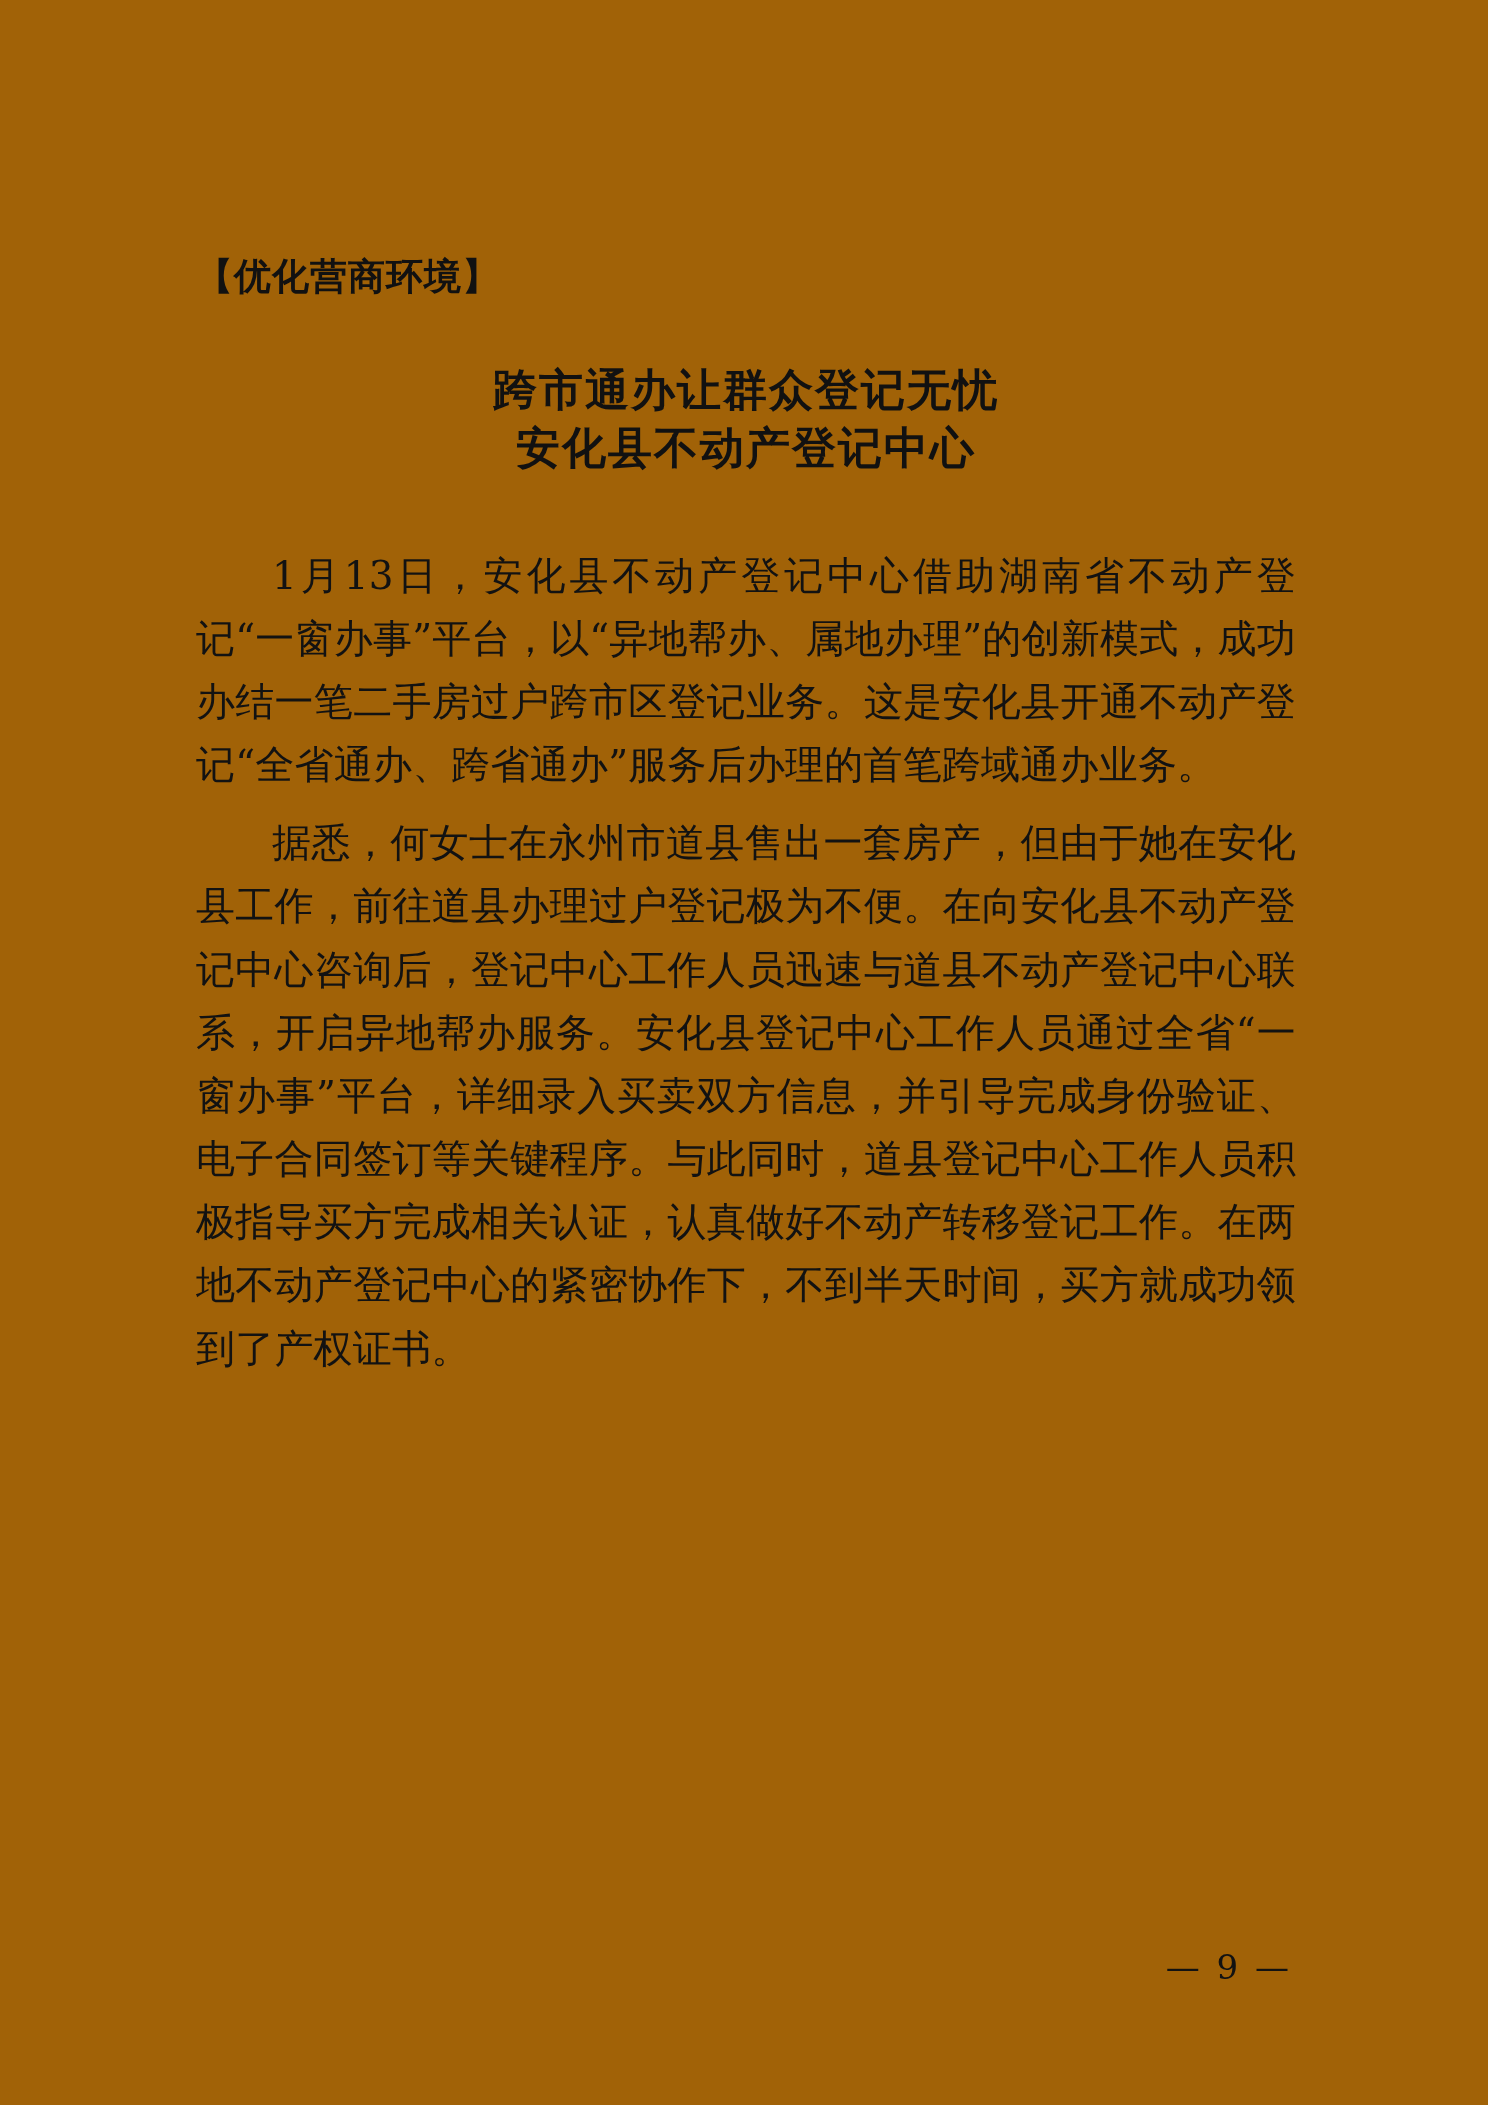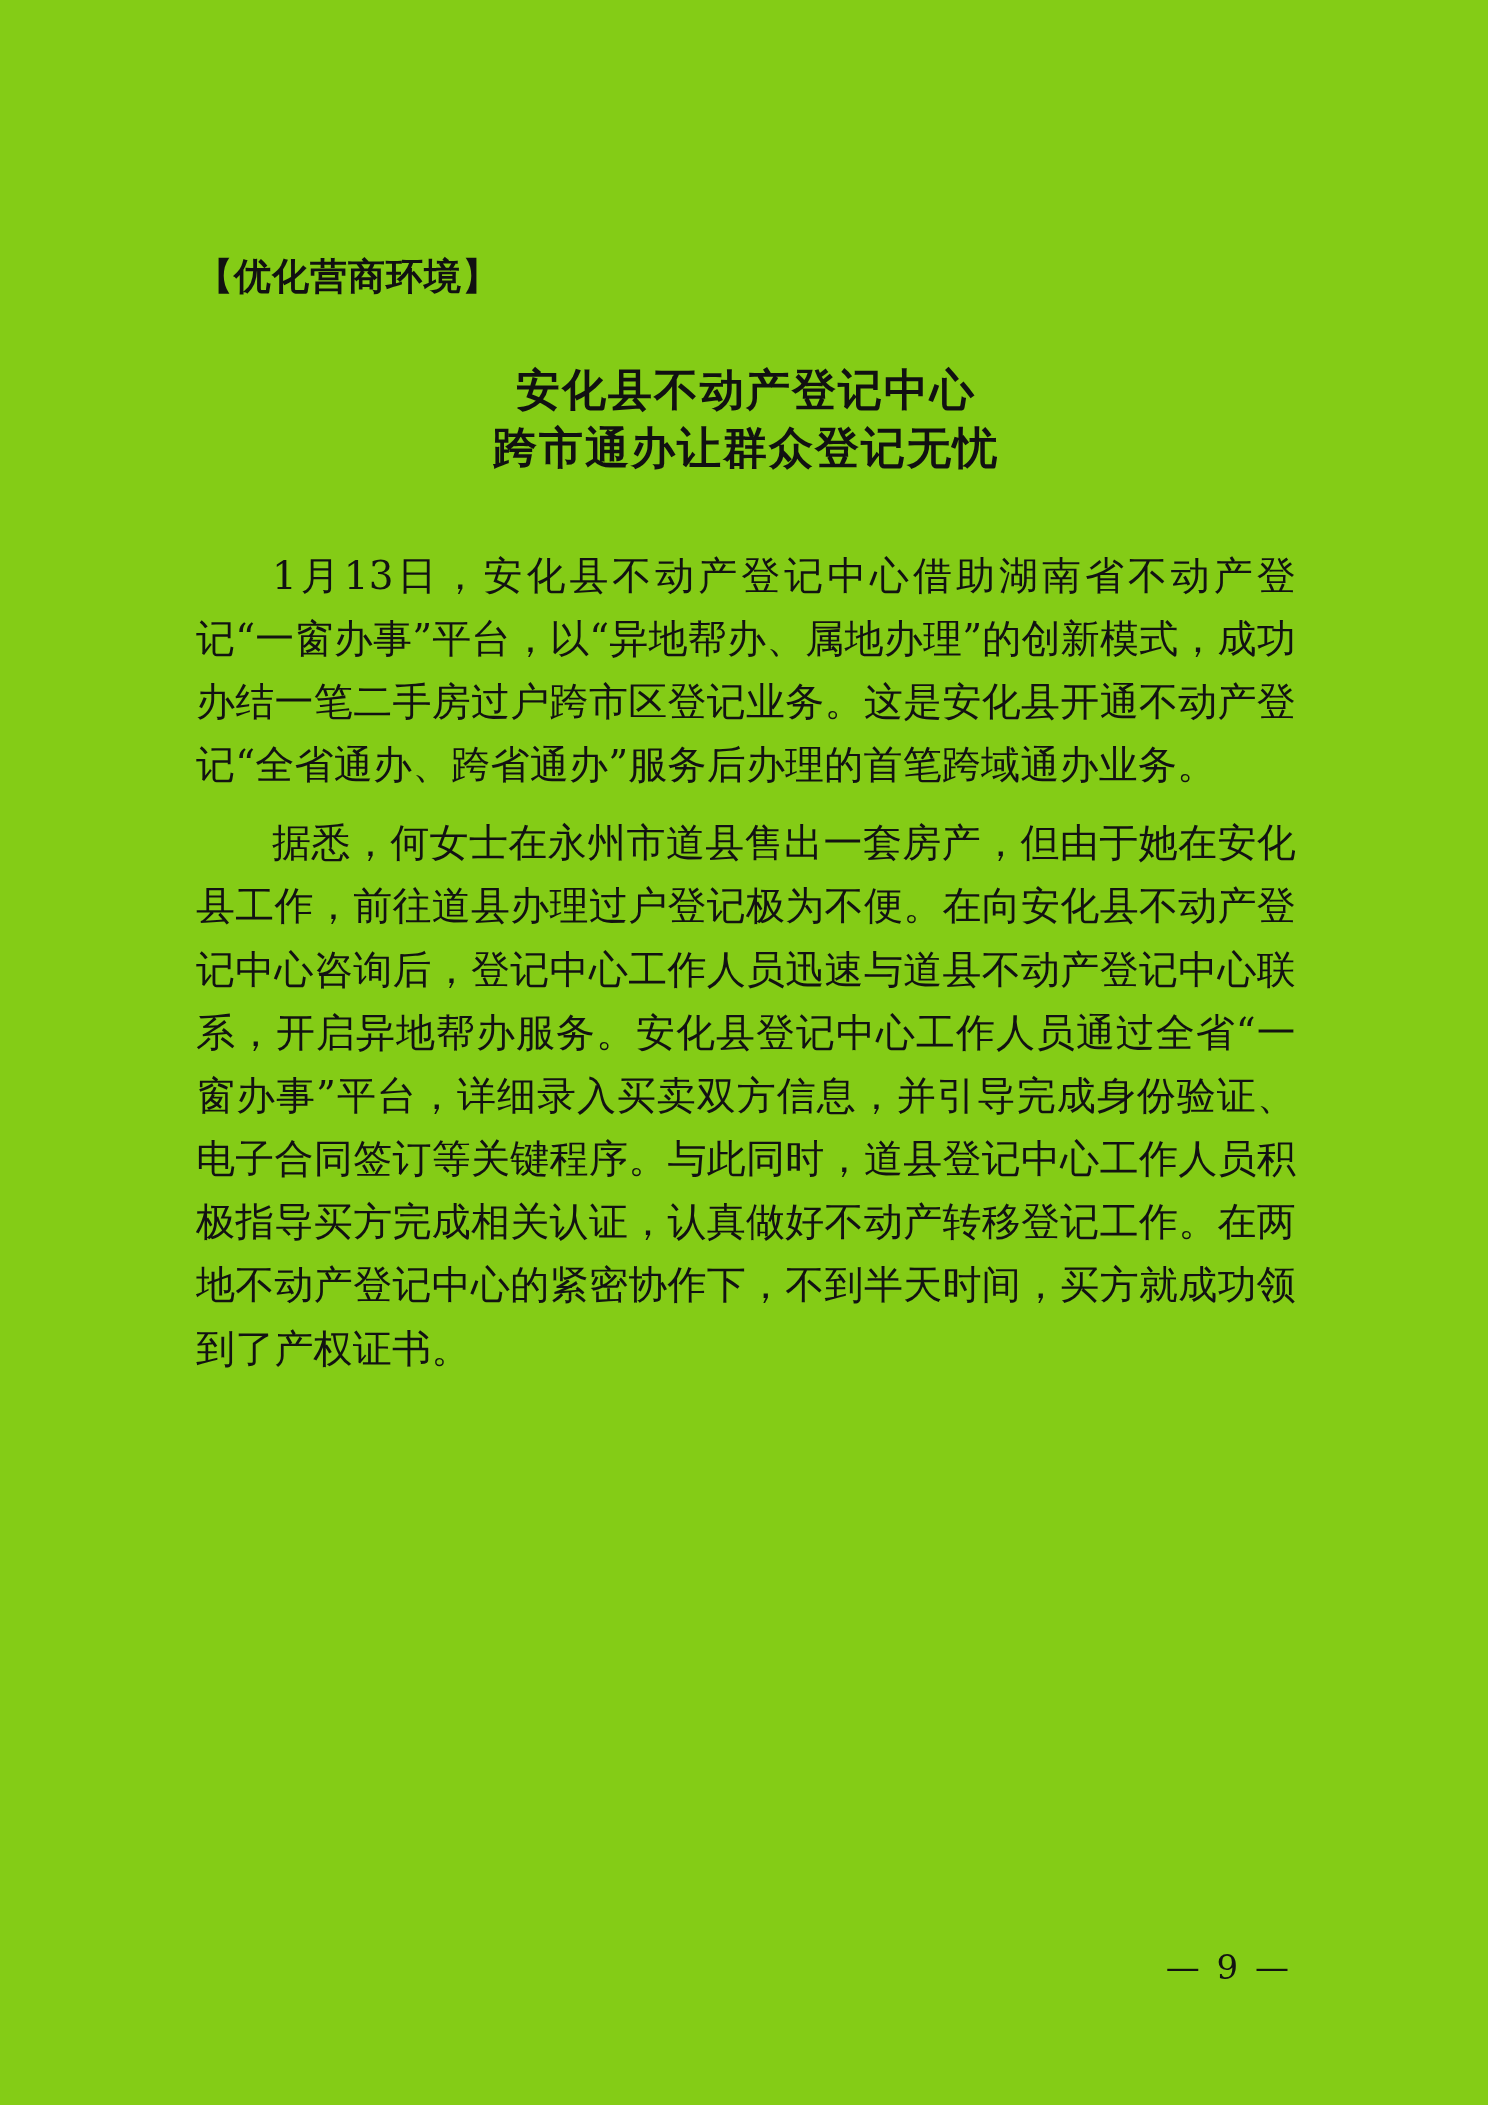--- a/index.html
+++ b/index.html
@@ -4,21 +4,21 @@
 <style>
   html, body {
     margin: 0;
     padding: 0;
     background: #ffffff;
   }
   .page {
     position: relative;
     width: 1488px;
     height: 2105px;
-    background: #84cc16;
+    background: #a16207;
     margin: 0 auto;
     overflow: hidden;
     font-family: "DejaVu Serif", "Liberation Serif", serif;
     color: #0d0d0d;
   }
   .content {
     position: absolute;
     left: 196px;
     top: 255px;
     width: 1100px;
@@ -73,22 +73,22 @@
 </head>
 <body>
 
 <div class="page">
 
   <div class="content">
 
     <div class="category-tag">【优化营商环境】</div>
 
     <div class="title-block">
+      <div class="title-line">跨市通办让群众登记无忧</div>
       <div class="title-line">安化县不动产登记中心</div>
-      <div class="title-line">跨市通办让群众登记无忧</div>
     </div>
 
     <div class="body-block">
       <p class="para">1月13日，安化县不动产登记中心借助湖南省不动产登记“一窗办事”平台，以“异地帮办、属地办理”的创新模式，成功办结一笔二手房过户跨市区登记业务。这是安化县开通不动产登记“全省通办、跨省通办”服务后办理的首笔跨域通办业务。</p>
       <p class="para">据悉，何女士在永州市道县售出一套房产，但由于她在安化县工作，前往道县办理过户登记极为不便。在向安化县不动产登记中心咨询后，登记中心工作人员迅速与道县不动产登记中心联系，开启异地帮办服务。安化县登记中心工作人员通过全省“一窗办事”平台，详细录入买卖双方信息，并引导完成身份验证、电子合同签订等关键程序。与此同时，道县登记中心工作人员积极指导买方完成相关认证，认真做好不动产转移登记工作。在两地不动产登记中心的紧密协作下，不到半天时间，买方就成功领到了产权证书。</p>
     </div>
 
   </div>
 
   <div class="page-number">— 9 —</div>

